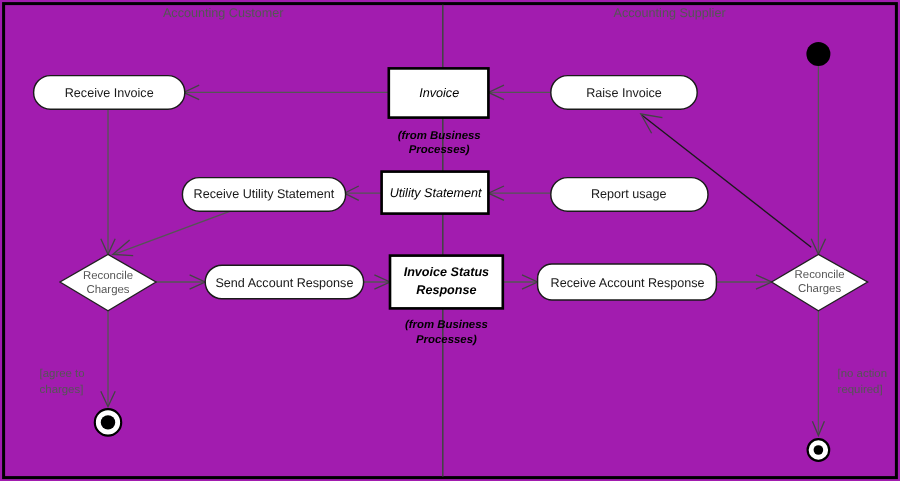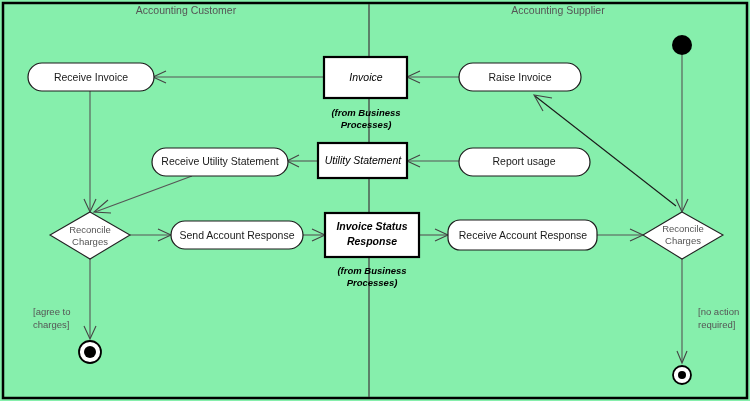--- a/index.html
+++ b/index.html
@@ -4,21 +4,21 @@
 <style>
   html, body {
     margin: 0;
     padding: 0;
     background: #ffffff;
   }
   #canvas {
     position: relative;
     width: 750px;
     height: 401px;
-    background: #86efac;
+    background: #a21caf;
     font-family: "Liberation Sans", sans-serif;
     overflow: hidden;
   }
   #diagram-svg {
     position: absolute;
     top: 0;
     left: 0;
   }
   .lane-title {
     font-size: 10.5px;

